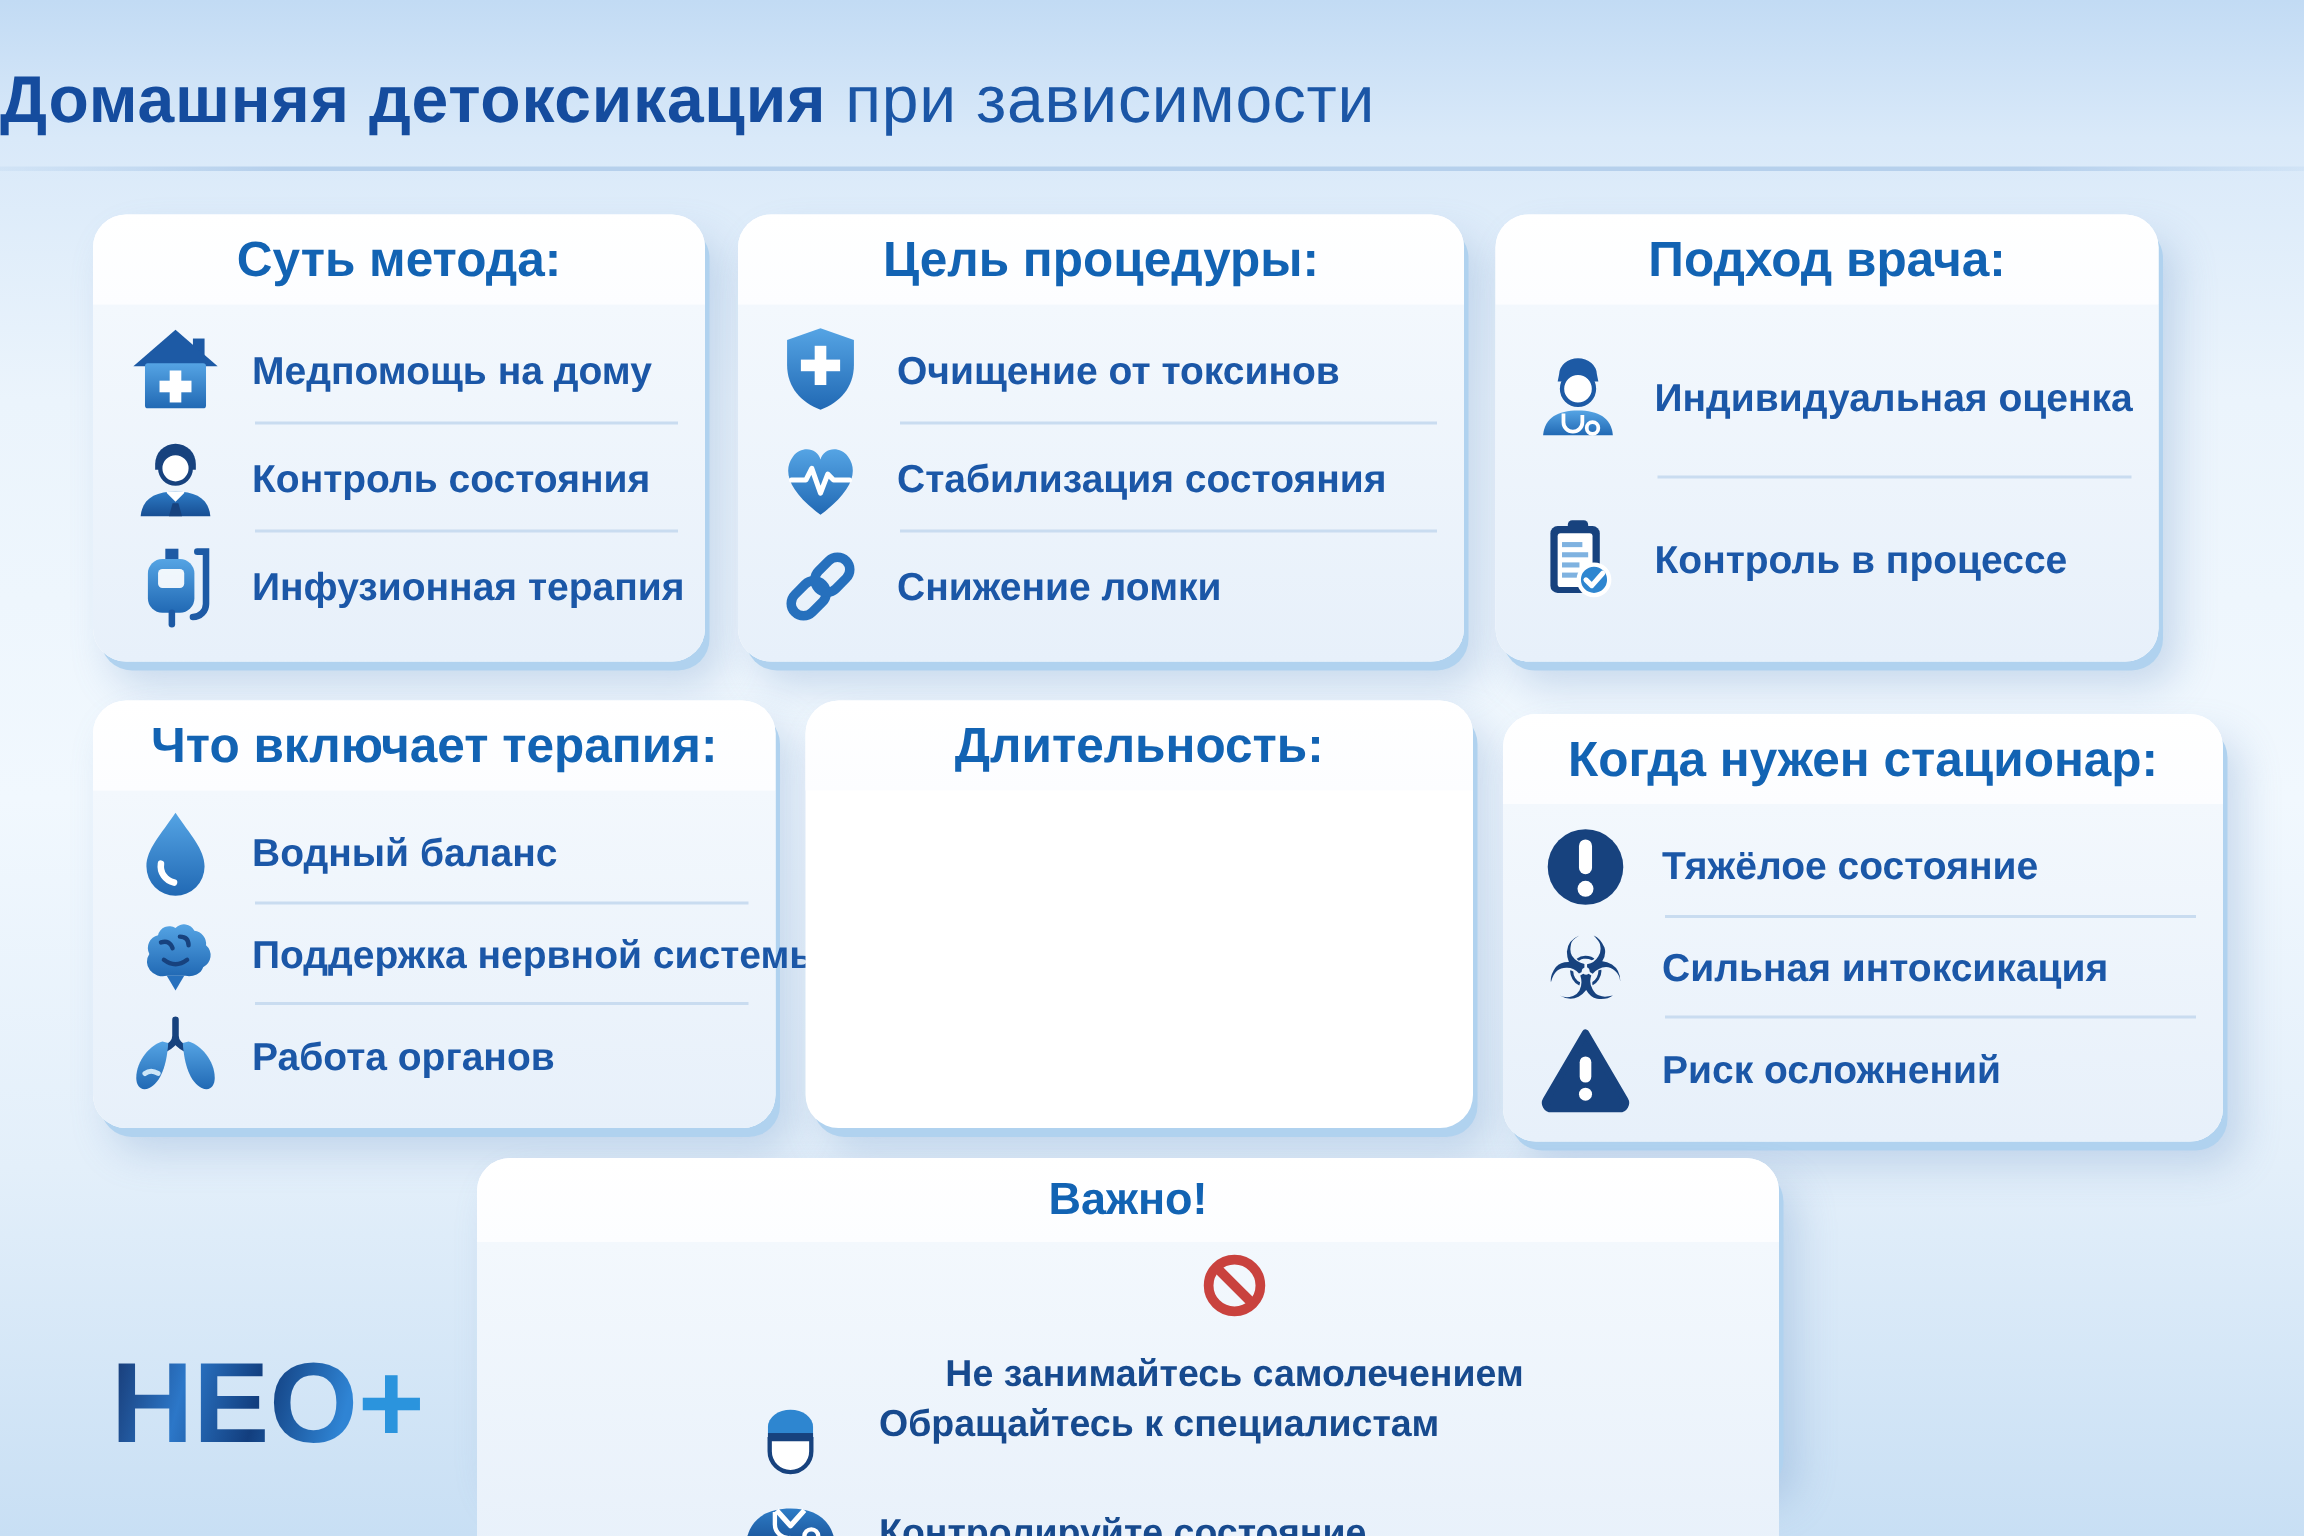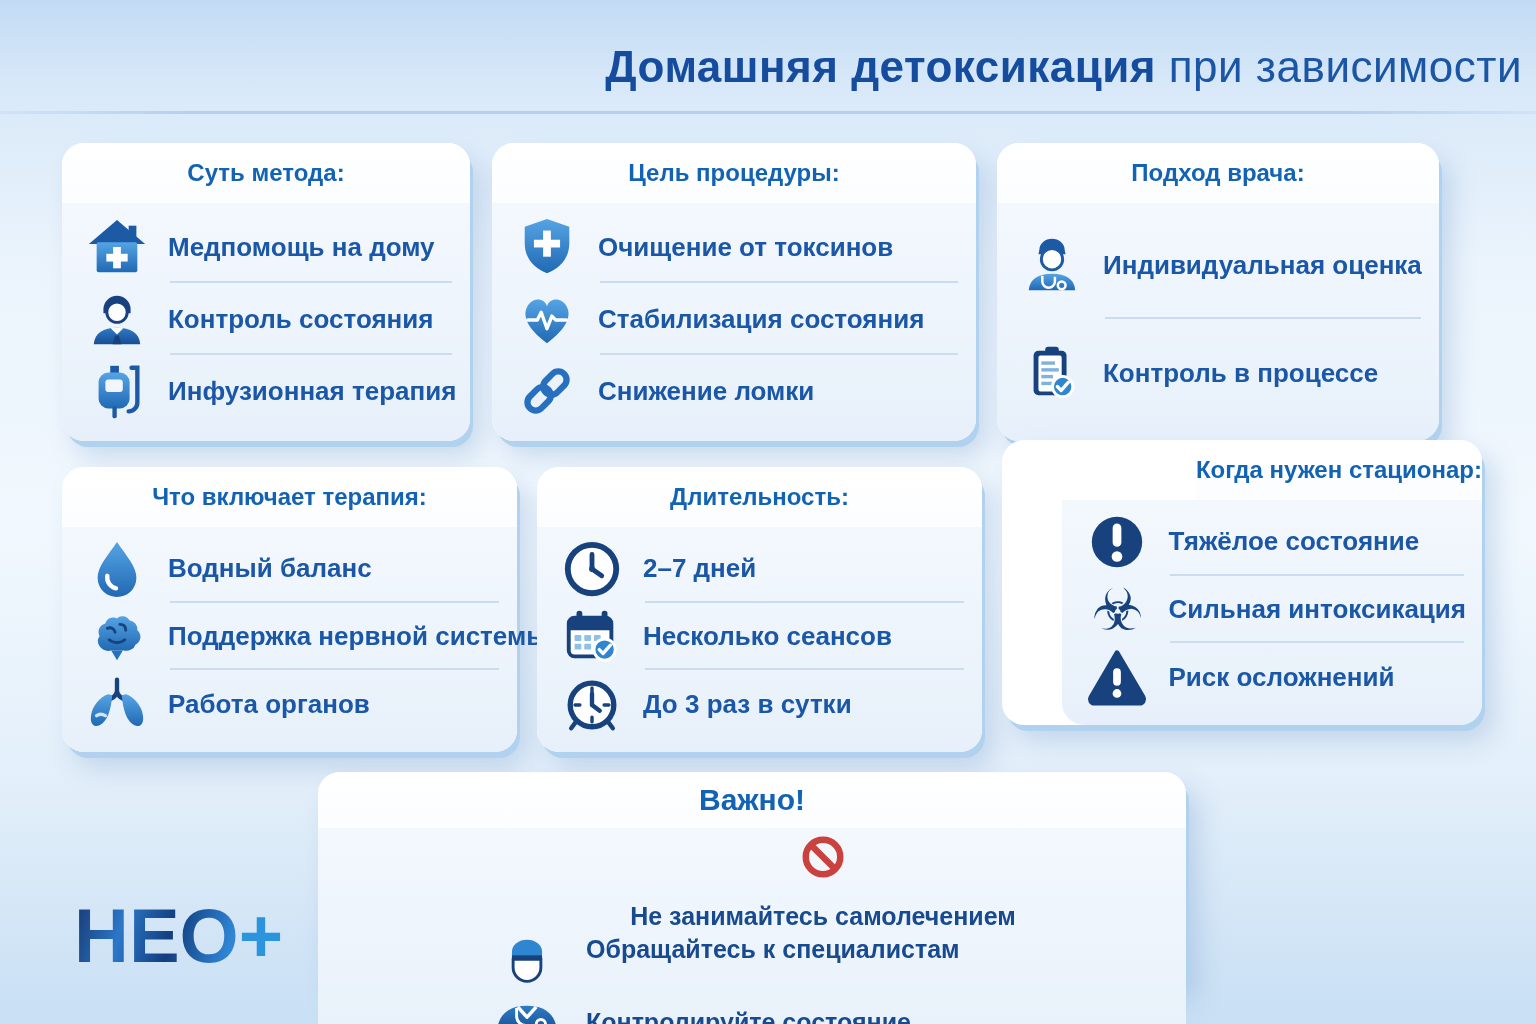--- a/index.html
+++ b/index.html
@@ -2,37 +2,37 @@
 <html><head>
 <meta charset="utf-8">
 <style>
   html,body{margin:0;padding:0;background:#dbe9f7;}
   .canvas{
     position:relative; width:1536px; height:1024px; overflow:hidden;
     font-family:"Liberation Sans",sans-serif;
     background:linear-gradient(180deg,#c2dbf4 0%,#d9e9f9 9%,#ebf4fc 26%,#f1f8fe 52%,#e3effa 76%,#c8dff4 100%);
   }
   .page-title{
-    position:absolute; top:42px; left:0; right:14px; text-align:right;
+    position:absolute; top:42px; left:0; right:14px; text-align:left;
     font-size:44px; color:#17509f; letter-spacing:.5px; white-space:nowrap;
   }
   .page-title .t-bold{font-weight:bold; color:#154c9e;}
   .page-title .t-tail{font-weight:normal; color:#1b56a6;}
   .top-divider{
     position:absolute; top:111px; left:0; width:100%; height:3px;
     background:linear-gradient(90deg,rgba(179,207,236,.25),#b6d0ec 12%,#b6d0ec 88%,rgba(179,207,236,.25));
   }
   .card{
     position:absolute; display:flex; flex-direction:column;
     border-radius:22px; background:#fff;
     box-shadow:4px 7px 0 -1px #b0d2ef, 12px 16px 26px rgba(110,150,200,.30);
   }
   .card-head{
     flex:0 0 60px; display:flex; align-items:center; justify-content:center;
-    font-size:24px; font-weight:bold; color:#1263b3;
+    font-size:33px; font-weight:bold; color:#1263b3;
     background:linear-gradient(180deg,#ffffff,#fcfdff);
     border-radius:22px 22px 0 0; white-space:nowrap;
   }
   .card-body{
     flex:1; display:flex; flex-direction:column;
     padding:8px 16px 14px 24px;
     background:linear-gradient(180deg,#f3f8fd,#e7f0fa);
     border-radius:0 0 22px 22px;
   }
   .item{flex:1; display:flex; align-items:center; gap:20px; position:relative; min-height:0;}
@@ -322,43 +322,23 @@
         <svg class="ic">
             <use href="#s-lungs"></use>
           </svg>
         <span class="item-label">Работа органов</span>
       </div>
     </div>
   </div>
 
   <div class="card" style="left:537px; top:467px; width:445px; height:285px;">
     <div class="card-head">Длительность:</div>
-    <div class="card-body">
-      <div class="item">
-        <svg class="ic">
-            <use href="#s-clock"></use>
-          </svg>
-        <span class="item-label">2–7 дней</span>
-      </div>
-      <div class="item">
-        <svg class="ic">
-            <use href="#s-cal"></use>
-          </svg>
-        <span class="item-label">Несколько сеансов</span>
-      </div>
-      <div class="item">
-        <svg class="ic">
-            <use href="#s-alarm"></use>
-          </svg>
-        <span class="item-label">До 3 раз в сутки</span>
-      </div>
-    </div>
-  </div>
-
-  <div class="card" style="left:1002px; top:440px; width:480px; height:285px;align-items:flex-end;">
+  </div>
+
+  <div class="card" style="left:1002px; top:476px; width:480px; height:285px;">
     <div class="card-head">Когда нужен стационар:</div>
     <div class="card-body">
       <div class="item">
         <svg class="ic">
             <use href="#s-excl"></use>
           </svg>
         <span class="item-label">Тяжёлое состояние</span>
       </div>
       <div class="item">
         <span class="glyph-bio">☣</span>

